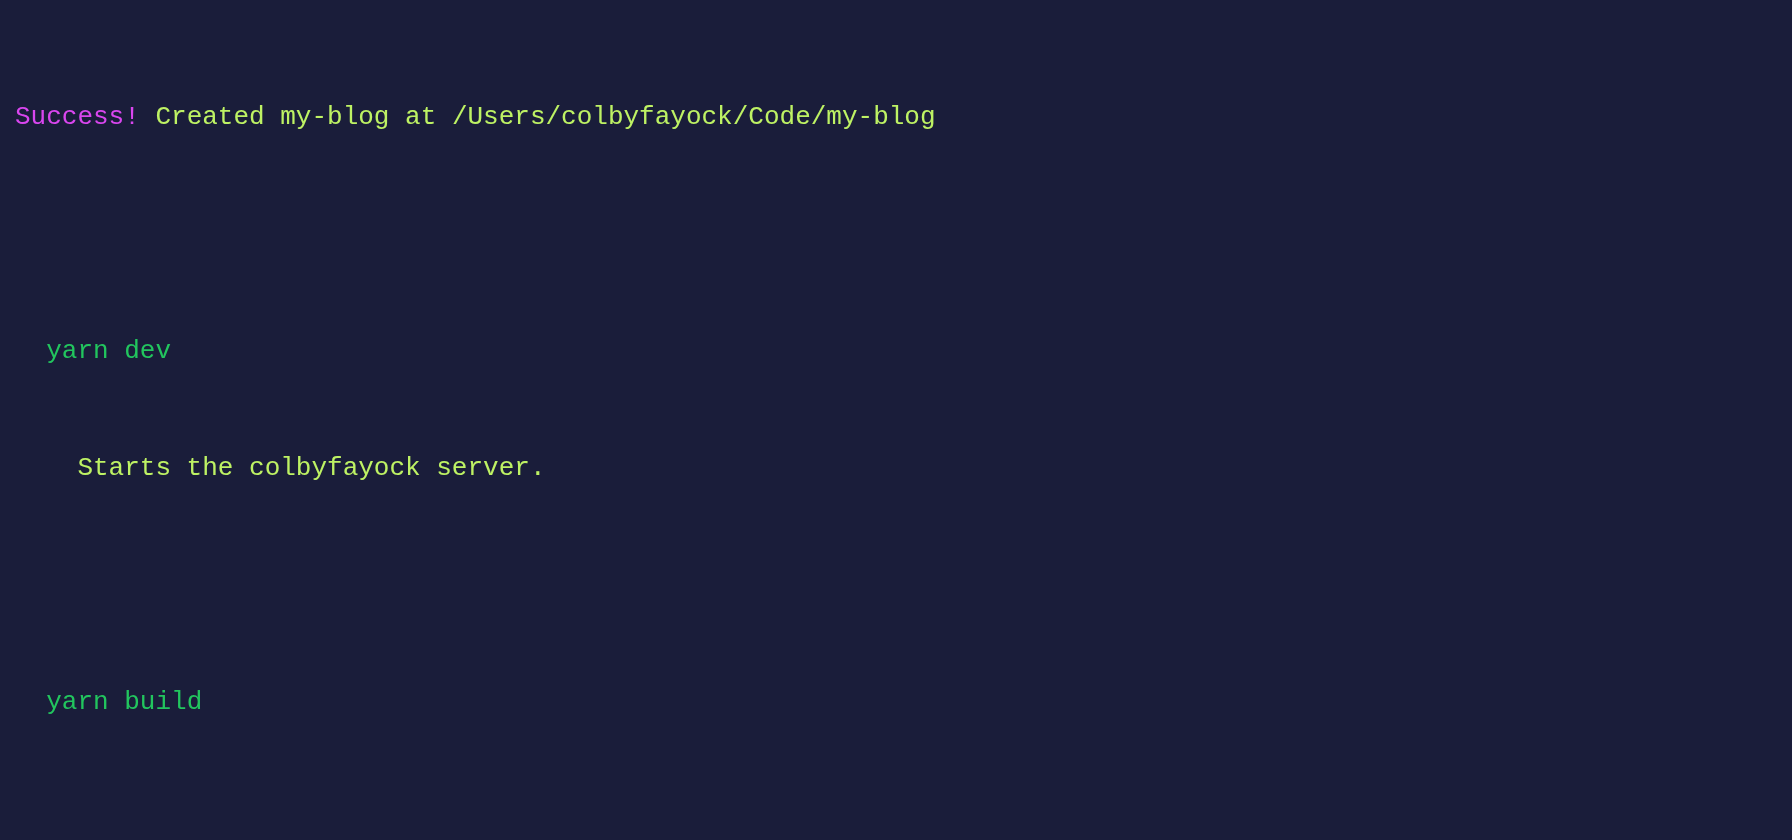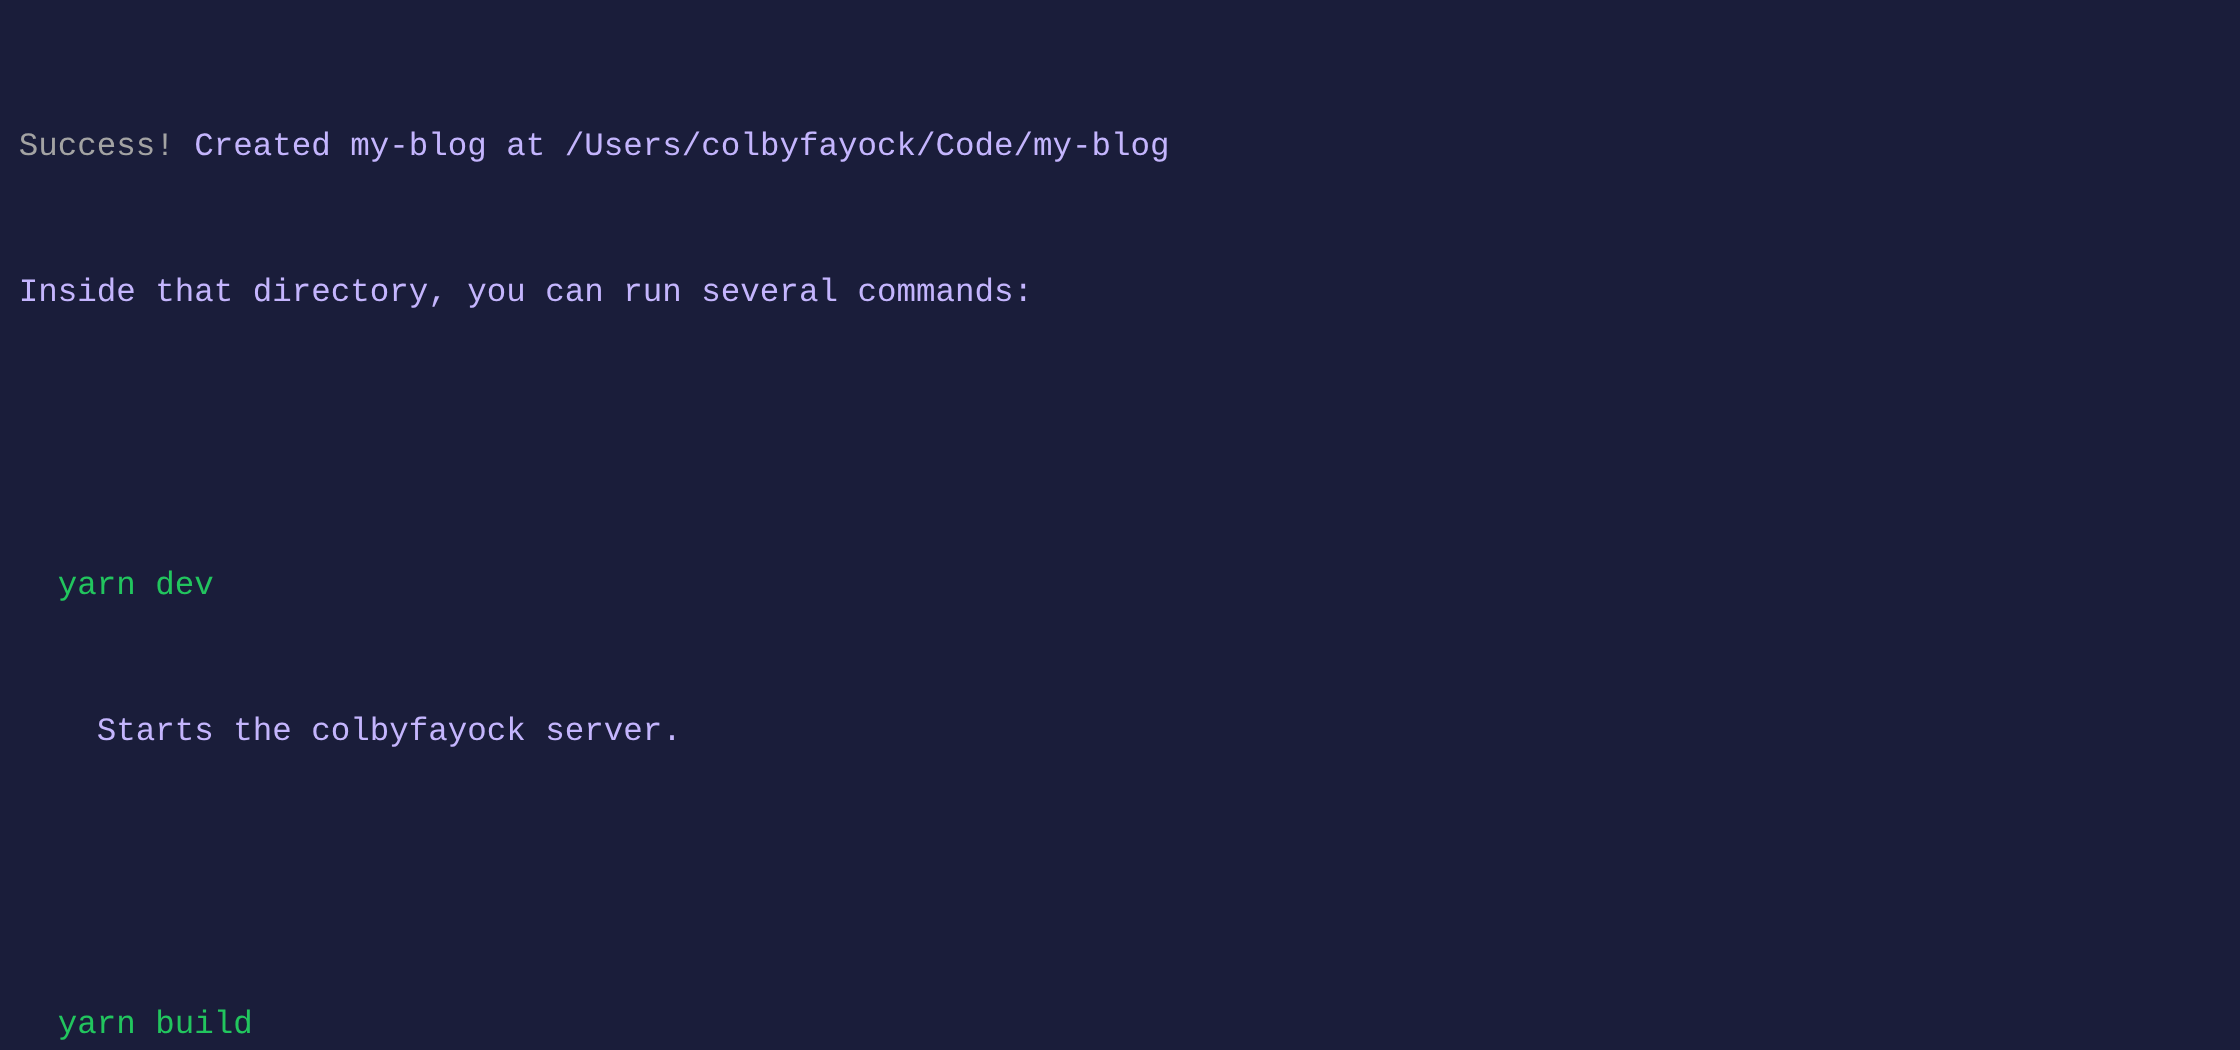--- a/index.html
+++ b/index.html
@@ -15,45 +15,44 @@
       line-height: 1.5;
       padding: 20px 15px;
       width: 1792px;
       height: 840px;
       overflow: hidden;
     }
     .terminal {
       white-space: pre;
     }
     .success {
-      color: #a3a3a3;
+      color: #d946ef;
       margin-top: 12px;
     }
     .command {
       color: #22c55e;
     }
     .normal {
-      color: #c4b5fd;
+      color: #bef264;
     }
     .line {
       display: block;
     }
     .indent-1 {
       padding-left: 2ch;
     }
     .indent-2 {
       padding-left: 4ch;
     }
   </style>
 </head>
 <body>
 
 <div class="terminal">
   <div class="line"><span class="success">Success!</span><span class="normal"> Created my-blog at /Users/colbyfayock/Code/my-blog</span></div>
-  <div class="line normal">Inside that directory, you can run several commands:</div>
   <div class="line">&nbsp;</div>
   <div class="line indent-1 command">yarn dev</div>
   <div class="line indent-2 normal">Starts the colbyfayock server.</div>
   <div class="line">&nbsp;</div>
   <div class="line indent-1 command">yarn build</div>
   
   
   
   
   

